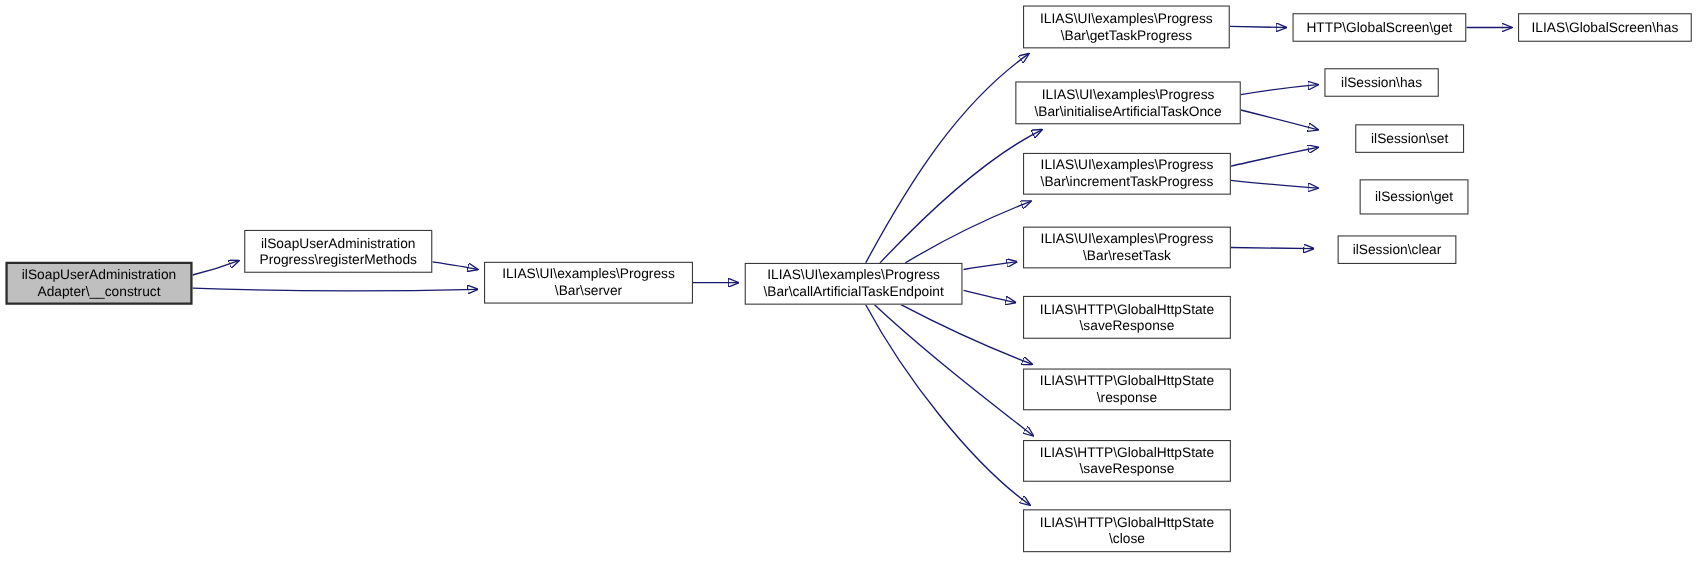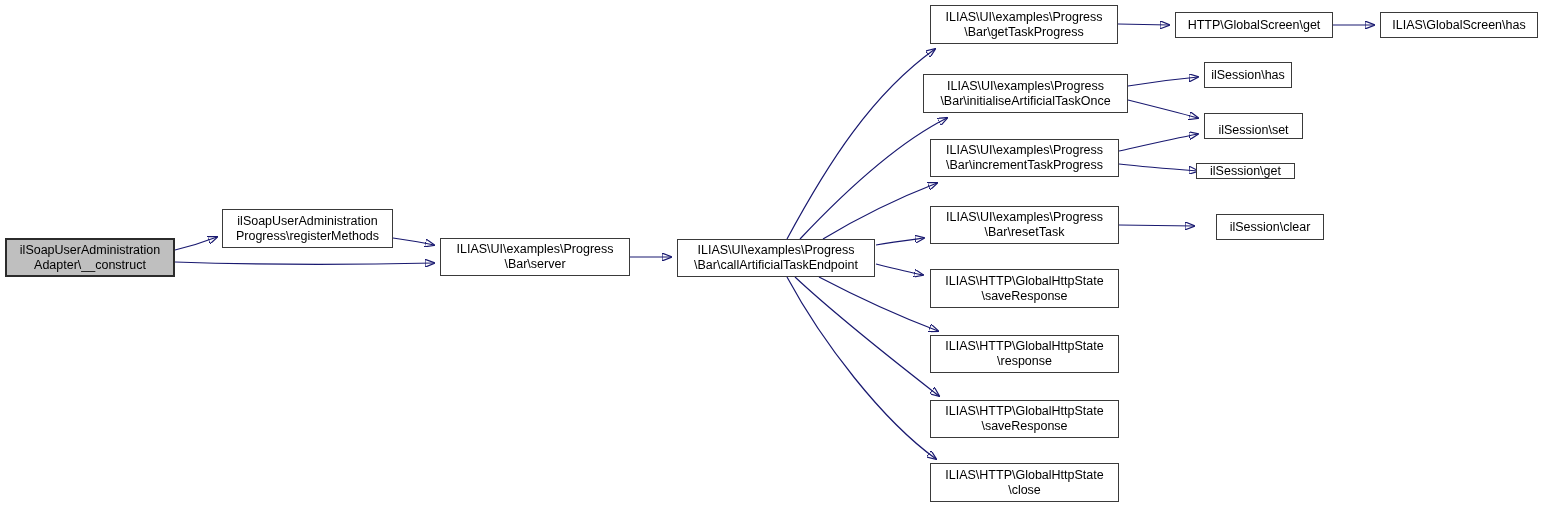--- a/index.html
+++ b/index.html
@@ -128,29 +128,29 @@
   </div>
 
   <div class="node" style="left:1175px; top:12px; width:158px; height:26px;">
     <span>HTTP\GlobalScreen\get</span>
   </div>
 
   <div class="node" style="left:1380px; top:12px; width:158px; height:26px;text-align:center;">
     <span>ILIAS\GlobalScreen\has</span>
   </div>
 
-  <div class="node" style="left:1204px; top:62px; width:88px; height:26px;">
+  <div class="node" style="left:1204px; top:62px; width:104px; height:26px;">
     <span>ilSession\has</span>
   </div>
 
-  <div class="node" style="left:1204px; top:113px; width:99px; height:26px;justify-content:flex-end;">
+  <div class="node" style="left:1232px; top:113px; width:99px; height:26px;">
     <span>ilSession\set</span>
   </div>
 
-  <div class="node" style="left:1196px; top:163px; width:99px; height:16px;">
+  <div class="node" style="left:1236px; top:163px; width:99px; height:32px;">
     <span>ilSession\get</span>
   </div>
 
   <div class="node" style="left:1200px; top:214px; width:108px; height:26px;margin-left:16px;">
     <span>ilSession\clear</span>
   </div>
 
 </div>
 
 </body></html>

